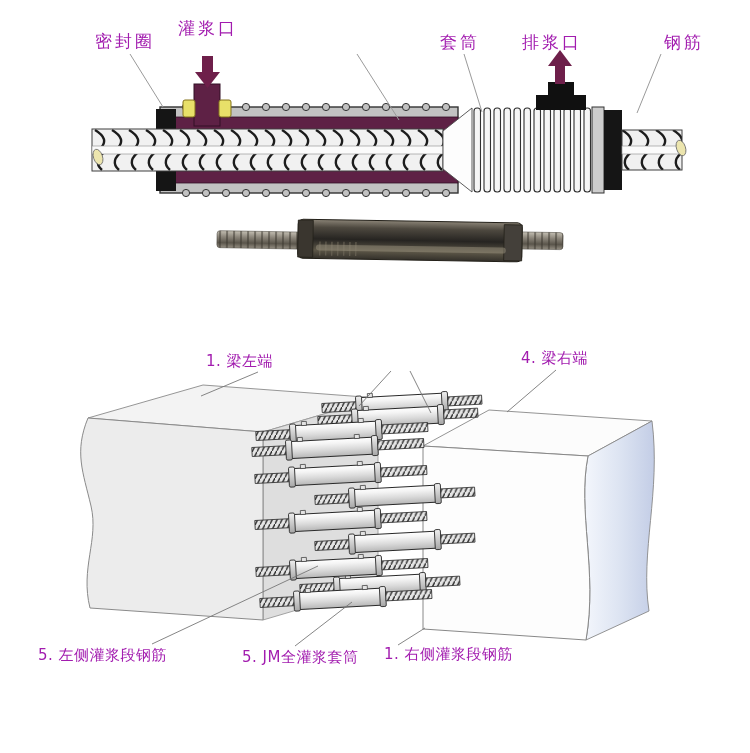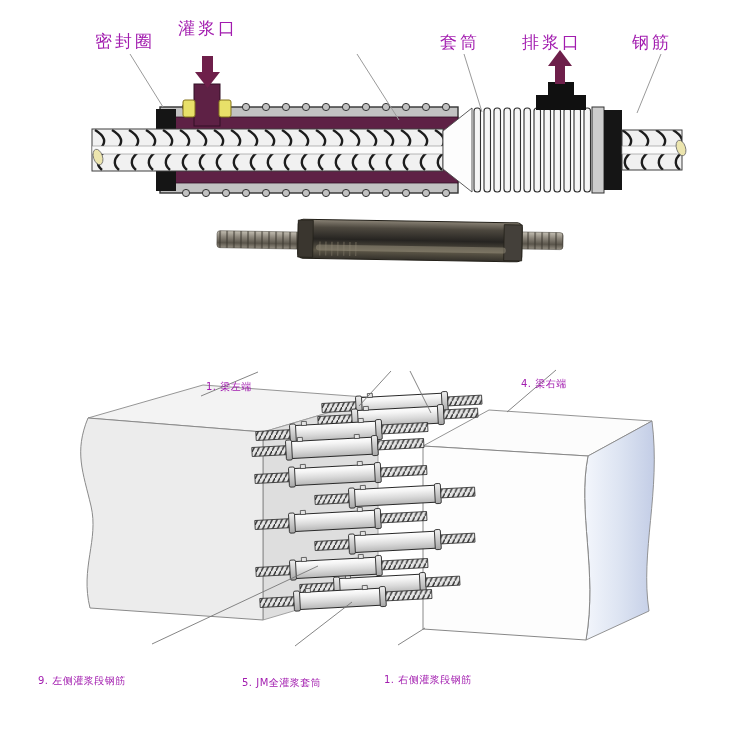--- a/index.html
+++ b/index.html
@@ -1,21 +1,21 @@
 <!DOCTYPE html>
 <html><head>
 <meta charset="utf-8">
 <style>
   html,body{margin:0;padding:0;background:#fff;}
   .stage{position:relative;width:750px;height:753px;background:#ffffff;overflow:hidden;
          font-family:"DejaVu Sans","Liberation Sans",sans-serif;}
   .stage svg{position:absolute;left:0;top:0;}
   .lbl{position:absolute;color:#a21caf;white-space:nowrap;}
   .lbl.top{font-size:17px;letter-spacing:3px;}
-  .lbl.bot{font-size:10px;letter-spacing:0.5px;margin-top:28px;}
+  .lbl.bot{font-size:15px;letter-spacing:0.5px;}
   
   .rb{fill:url(#hatch);stroke:#2a2a2a;stroke-width:.8;}
   .slv{fill:url(#cyl);stroke:#2b2b2b;stroke-width:1;}
   .col{fill:url(#cylD);stroke:#2b2b2b;stroke-width:.9;}
   .prt{fill:#e3e3e3;stroke:#333;stroke-width:.7;}
   .leader{stroke:#9a9a9a;stroke-width:1;fill:none;}
   .leader2{stroke:#777;stroke-width:.9;fill:none;}
 </style>
 </head>
 <body>
@@ -241,20 +241,20 @@
         <path class="leader2" d="M295,646 L352,602"></path>
         <path class="leader2" d="M398,645 L425,628"></path>
       </g>
     </g>
   </svg>
 
   <div class="lbl top" style="left:95px;top:30px">密封圈</div>
   <div class="lbl top" style="left:178px;top:17px">灌浆口</div>
   <div class="lbl top" style="left:440px;top:31px">套筒</div>
   <div class="lbl top" style="left:522px;top:31px">排浆口</div>
-  <div class="lbl top" style="left:632px;top:31px">钢筋</div>
+  <div class="lbl top" style="left:664px;top:31px">钢筋</div>
 
   <div class="lbl bot" style="left:206px;top:352px">1. 梁左端</div>
   <div class="lbl bot" style="left:521px;top:349px">4. 梁右端</div>
-  <div class="lbl bot" style="left:38px;top:646px">9. 左侧灌浆段钢筋</div>
+  <div class="lbl bot" style="left:38px;top:646px">5. 左侧灌浆段钢筋</div>
   <div class="lbl bot" style="left:242px;top:648px">5. JM全灌浆套筒</div>
   <div class="lbl bot" style="left:384px;top:645px">1. 右侧灌浆段钢筋</div>
 </div>
 
 </body></html>

